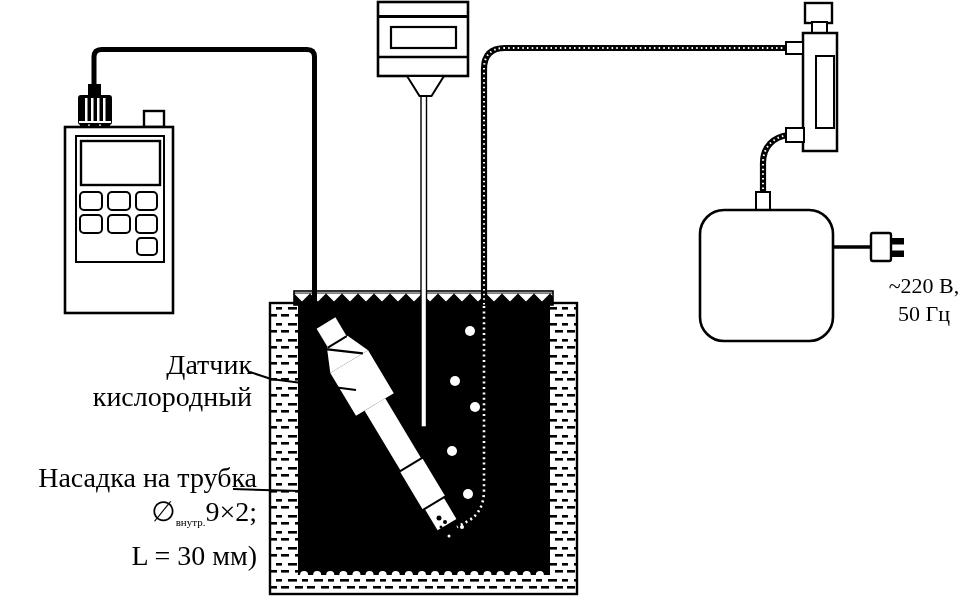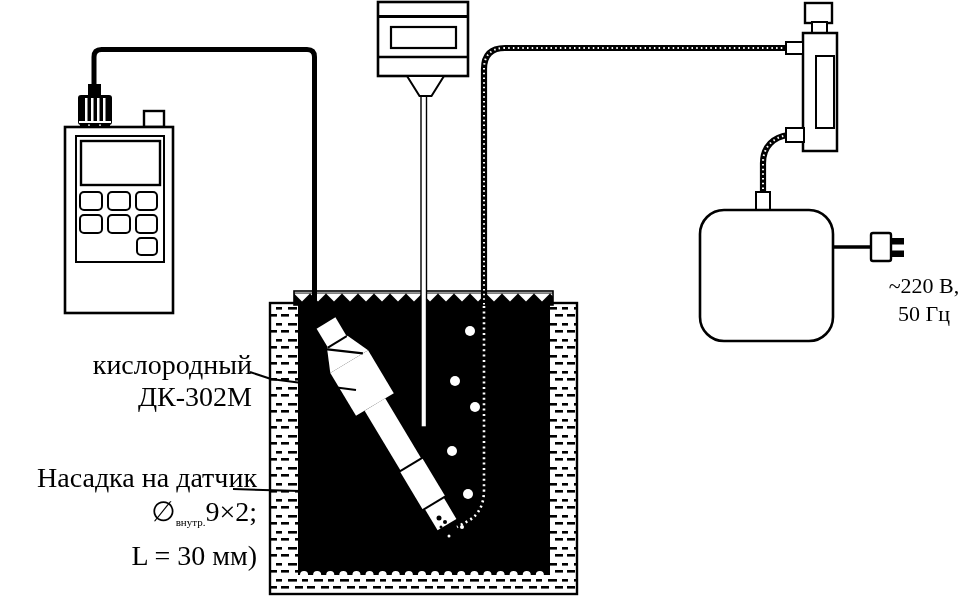--- a/index.html
+++ b/index.html
@@ -158,26 +158,26 @@
     <circle cx="468" cy="494" r="5" fill="#fff"></circle>
     <circle cx="462" cy="527" r="2" fill="#fff"></circle>
     <circle cx="449" cy="536" r="1.5" fill="#fff"></circle>
   </g>
 
   <path d="M 250,372 L 271,379 L 356,390" fill="none" stroke="#000" stroke-width="2"></path>
   <path d="M 233,489 L 300,491" fill="none" stroke="#000" stroke-width="2"></path>
 </svg>
 
 <div class="lbl" style="top:349px; right:719px;">
+  <div>Датчик</div>
   <div>кислородный</div>
-  <div>ДК-302М</div>
 </div>
 
 <div class="lbl nozzle" style="top:461px; right:714px;">
-  <div>Насадка на датчик</div>
+  <div>Насадка на трубка</div>
   <div><span>∅</span><span class="sub">внутр.</span><span>9×2;</span></div>
   <div>L = 30 мм)</div>
 </div>
 
 <div class="lbl power" style="top:272px; left:872px;">
   <div>~220 В,</div>
   <div>50 Гц</div>
 </div>
 
 </div>

